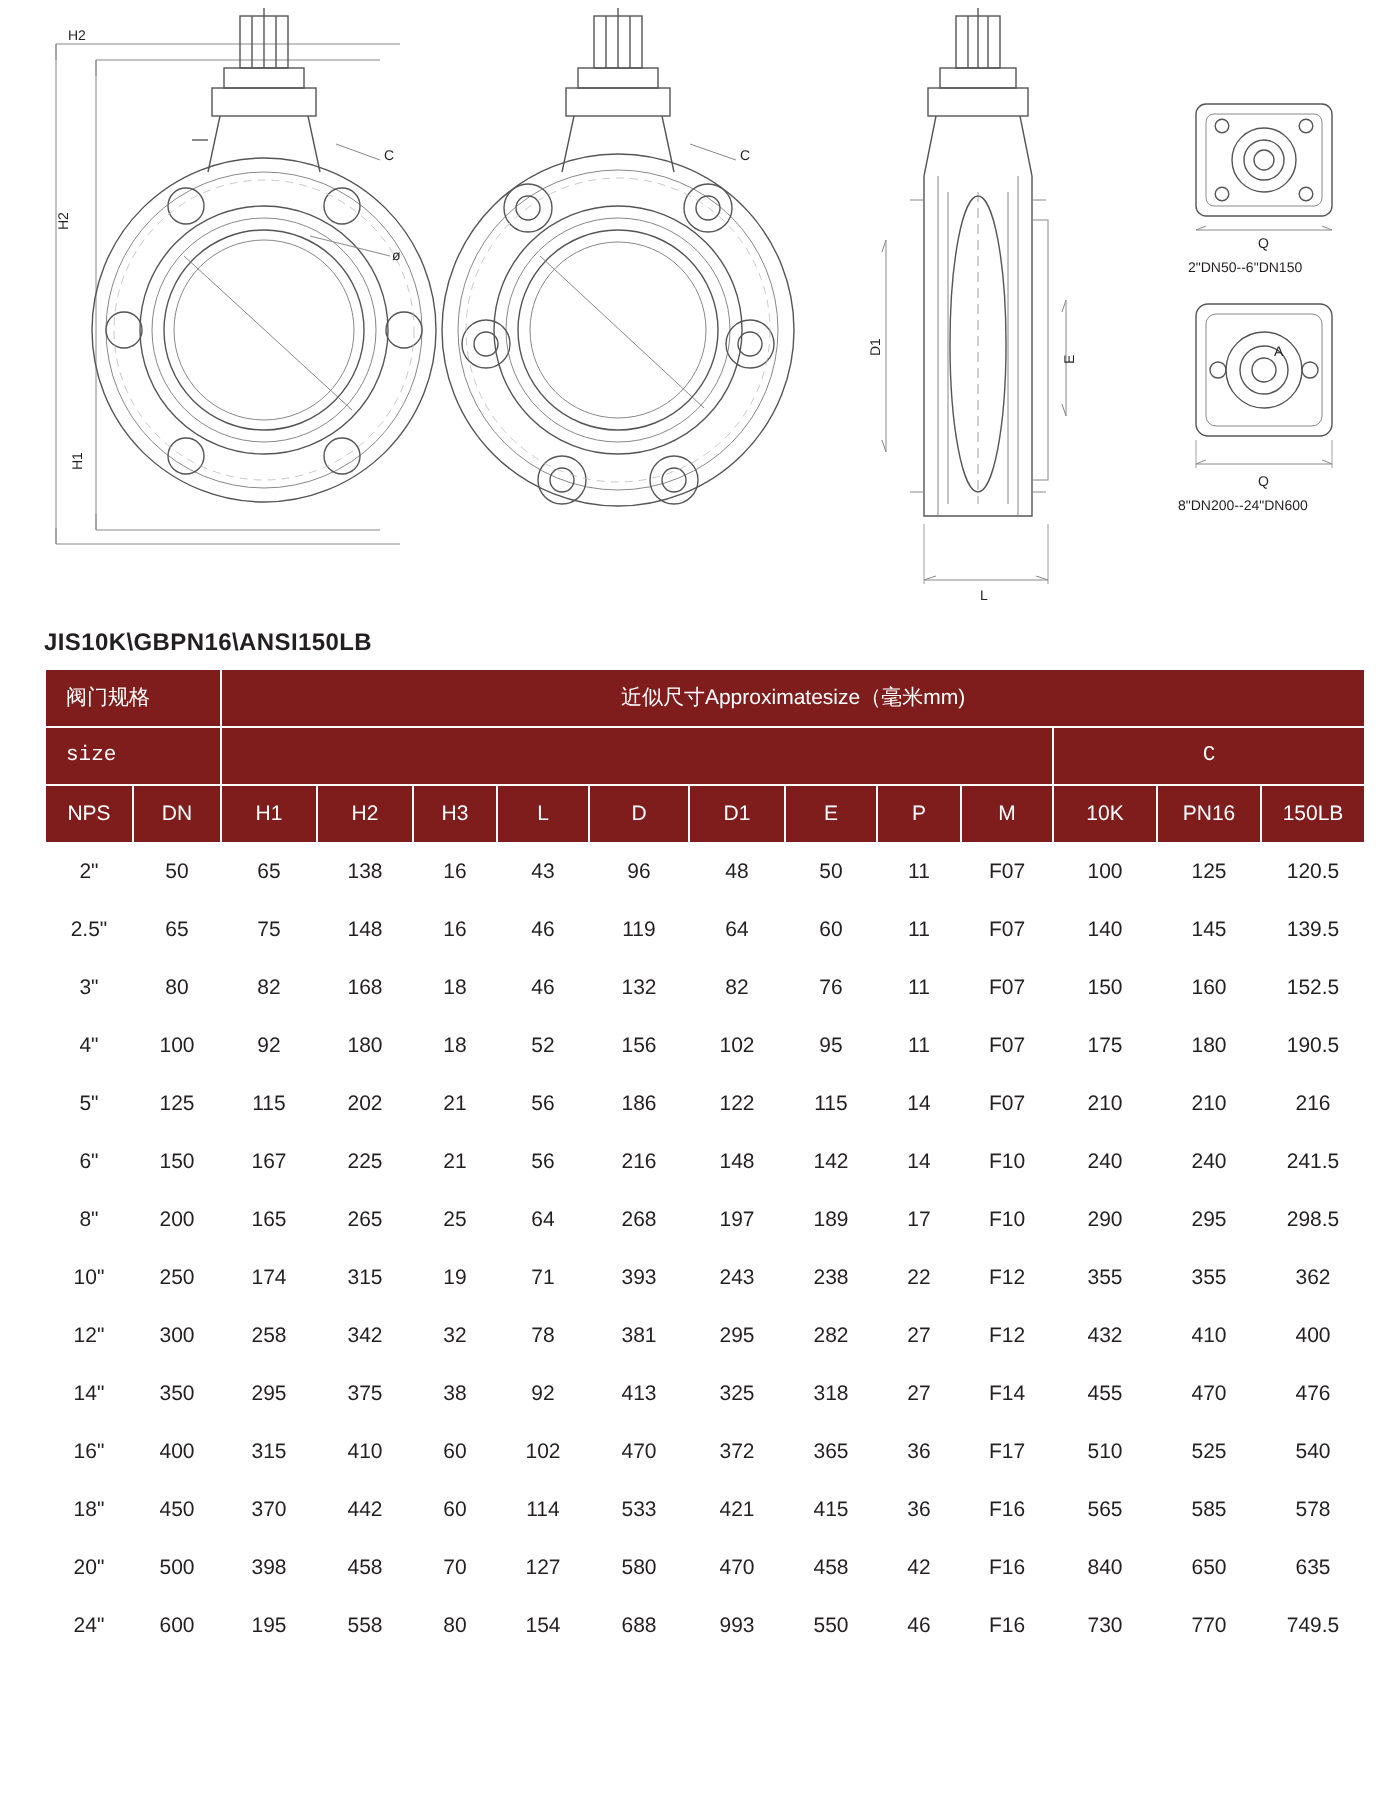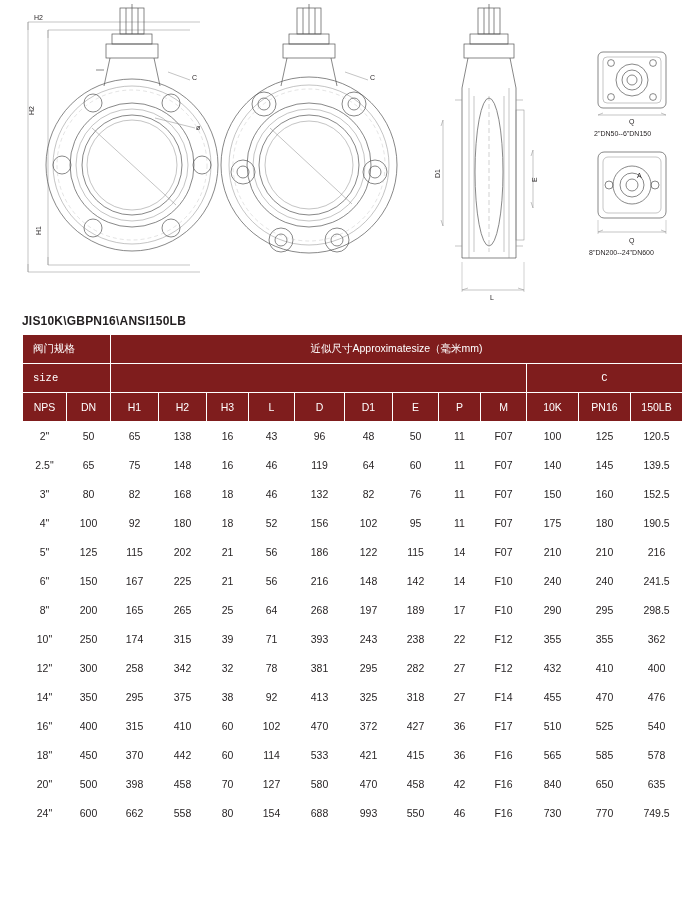--- a/index.html
+++ b/index.html
@@ -436,21 +436,21 @@
             <td>F10</td>
             <td>290</td>
             <td>295</td>
             <td>298.5</td>
           </tr>
           <tr>
             <td>10"</td>
             <td>250</td>
             <td>174</td>
             <td>315</td>
-            <td>39</td>
+            <td>19</td>
             <td>71</td>
             <td>393</td>
             <td>243</td>
             <td>238</td>
             <td>22</td>
             <td>F12</td>
             <td>355</td>
             <td>355</td>
             <td>362</td>
           </tr>
@@ -488,21 +488,21 @@
           </tr>
           <tr>
             <td>16"</td>
             <td>400</td>
             <td>315</td>
             <td>410</td>
             <td>60</td>
             <td>102</td>
             <td>470</td>
             <td>372</td>
-            <td>427</td>
+            <td>365</td>
             <td>36</td>
             <td>F17</td>
             <td>510</td>
             <td>525</td>
             <td>540</td>
           </tr>
           <tr>
             <td>18"</td>
             <td>450</td>
             <td>370</td>
@@ -530,21 +530,21 @@
             <td>458</td>
             <td>42</td>
             <td>F16</td>
             <td>840</td>
             <td>650</td>
             <td>635</td>
           </tr>
           <tr>
             <td>24"</td>
             <td>600</td>
-            <td>662</td>
+            <td>195</td>
             <td>558</td>
             <td>80</td>
             <td>154</td>
             <td>688</td>
             <td>993</td>
             <td>550</td>
             <td>46</td>
             <td>F16</td>
             <td>730</td>
             <td>770</td>

